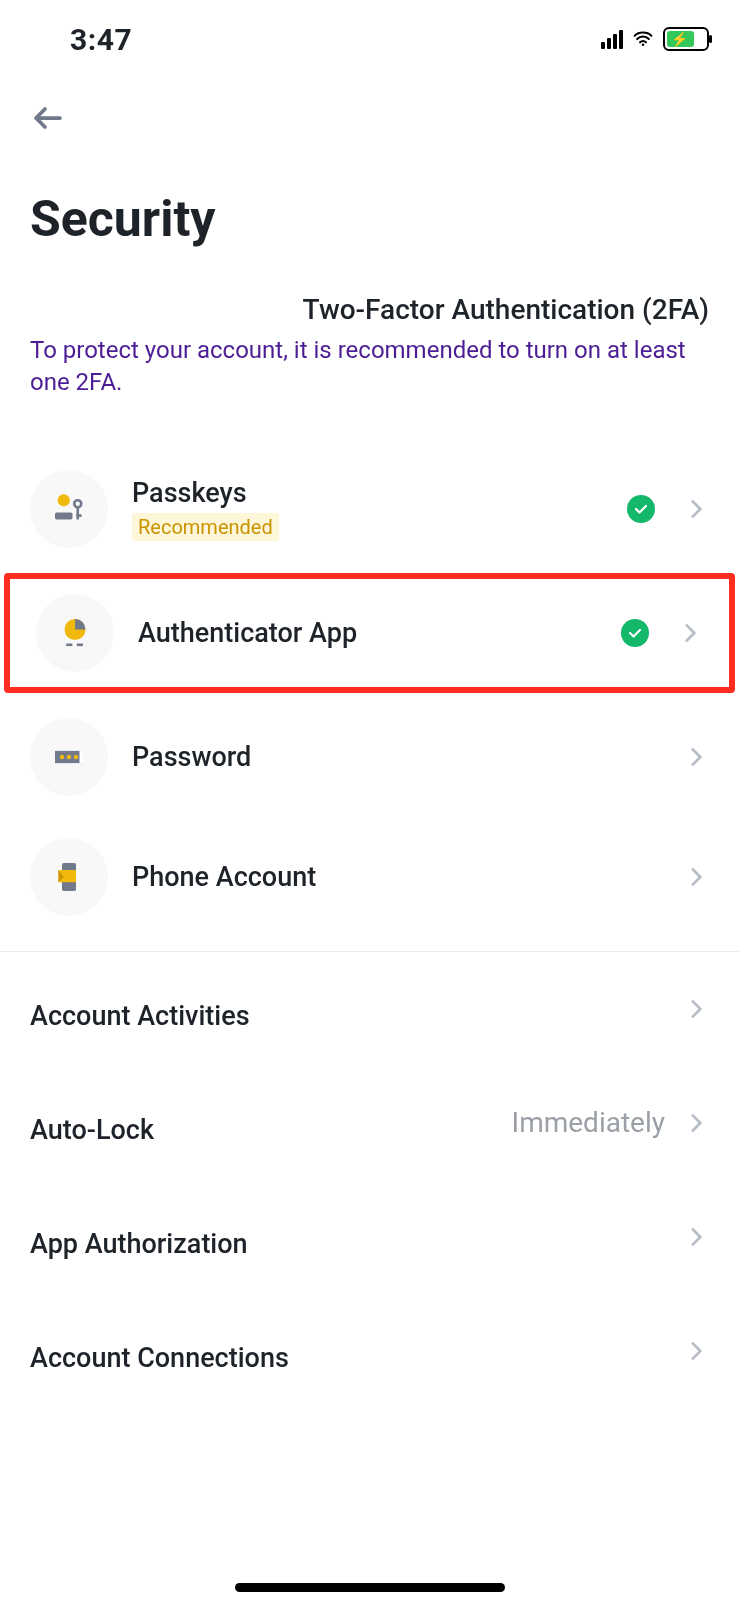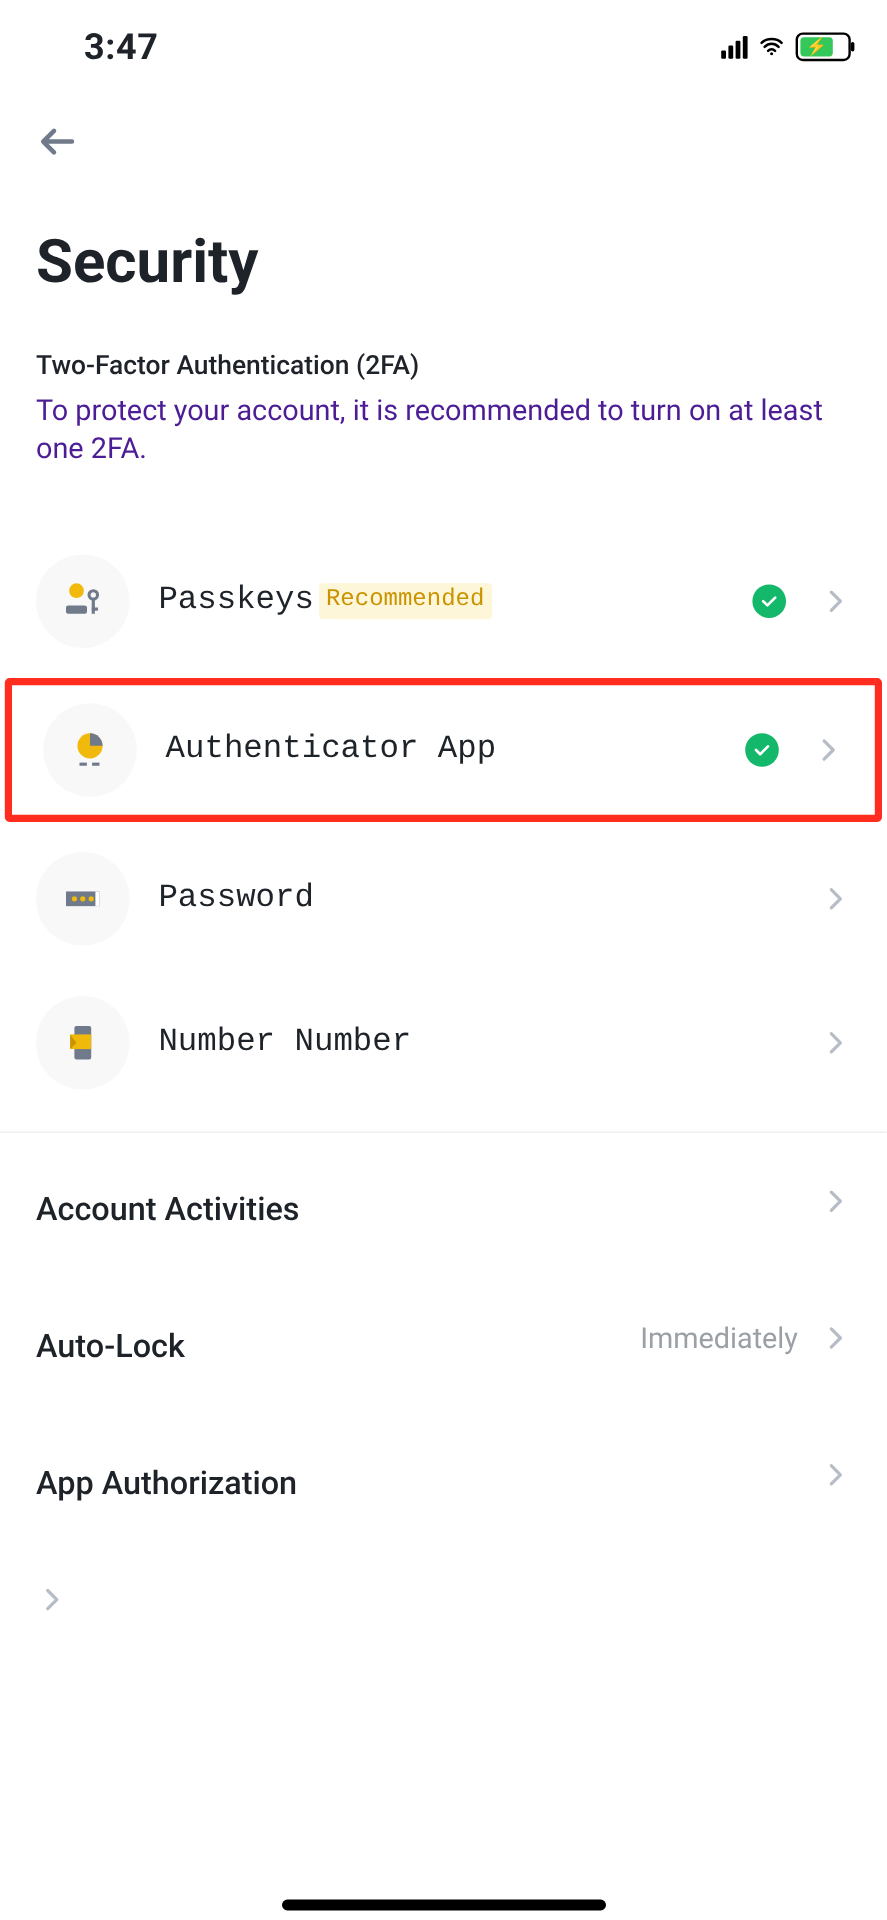--- a/index.html
+++ b/index.html
@@ -93,23 +93,24 @@
     font-size: 50px;
     font-weight: 700;
     padding: 40px 30px 20px 30px;
     color: #1e2329;
   }
   
   .section-header {
     padding: 25px 30px 6px 30px;
   }
   .section-title {
-    font-size: 22px;
+    font-size: 28px;
     font-weight: 500;
     color: #1e2329;
+    text-align: right;
   }
   .section-desc {
     font-size: 24px;
     color: #4c1d95;
     padding: 2px 30px 20px 30px;
     line-height: 1.35;
   }
   
   .list {
     padding-top: 30px;
@@ -132,23 +133,22 @@
     border-radius: 50%;
     background: #f8f8f8;
     display: flex;
     align-items: center;
     justify-content: center;
     flex-shrink: 0;
   }
   .item-label-col {
     flex: 1;
     display: flex;
-    flex-direction: row;
+    flex-direction: column;
     gap: 4px;
-    font-family: Liberation Mono, monospace;
   }
   .item-label {
     font-size: 27px;
     font-weight: 500;
     color: #1e2329;
   }
   .badge {
     display: inline-block;
     font-size: 20px;
     color: #c99400;
@@ -185,21 +185,21 @@
     gap: 18px;
   }
   .plain-label {
     flex: 1;
     font-size: 27px;
     font-weight: 500;
     color: #1e2329;
     margin-top: 14px;
   }
   .plain-value {
-    font-size: 24px;
+    font-size: 28px;
     color: #9aa0a6;
   }
   
   .home-indicator {
     position: absolute;
     bottom: 8px;
     left: 50%;
     transform: translateX(-50%);
     width: 270px;
     height: 9px;
@@ -320,21 +320,21 @@
   <div class="item">
     <div class="icon-circle">
       <svg class="icon-svg" viewBox="0 0 48 48">
         <rect x="16" y="8" width="16" height="32" rx="2" fill="#707a8a"></rect>
         <rect x="18" y="11" width="12" height="24" fill="#fff" opacity="0"></rect>
         <rect x="12" y="16" width="20" height="14" fill="#f0b90b"></rect>
         <path d="M12 16 L12 30 L18 24 Z" fill="#c99400"></path>
       </svg>
     </div>
     <div class="item-label-col">
-      <span class="item-label">Number Number</span>
+      <span class="item-label">Phone Account</span>
     </div>
     <svg class="chevron" viewBox="0 0 24 24">
         <path d="M9 5 L16 12 L9 19" stroke="currentColor" stroke-width="2.5" fill="none" stroke-linecap="round" stroke-linejoin="round"></path>
       </svg>
   </div>
 
 </div>
 
 <div class="divider"></div>
 
@@ -354,18 +354,19 @@
 </div>
 
 <div class="plain-row">
   <div class="plain-label">App Authorization</div>
   <svg class="chevron" viewBox="0 0 24 24">
       <path d="M9 5 L16 12 L9 19" stroke="currentColor" stroke-width="2.5" fill="none" stroke-linecap="round" stroke-linejoin="round"></path>
     </svg>
 </div>
 
 <div class="plain-row">
+  <div class="plain-label">Account Connections</div>
   <svg class="chevron" viewBox="0 0 24 24">
       <path d="M9 5 L16 12 L9 19" stroke="currentColor" stroke-width="2.5" fill="none" stroke-linecap="round" stroke-linejoin="round"></path>
     </svg>
 </div>
 
 <div class="home-indicator"></div>
 
 </body></html>

